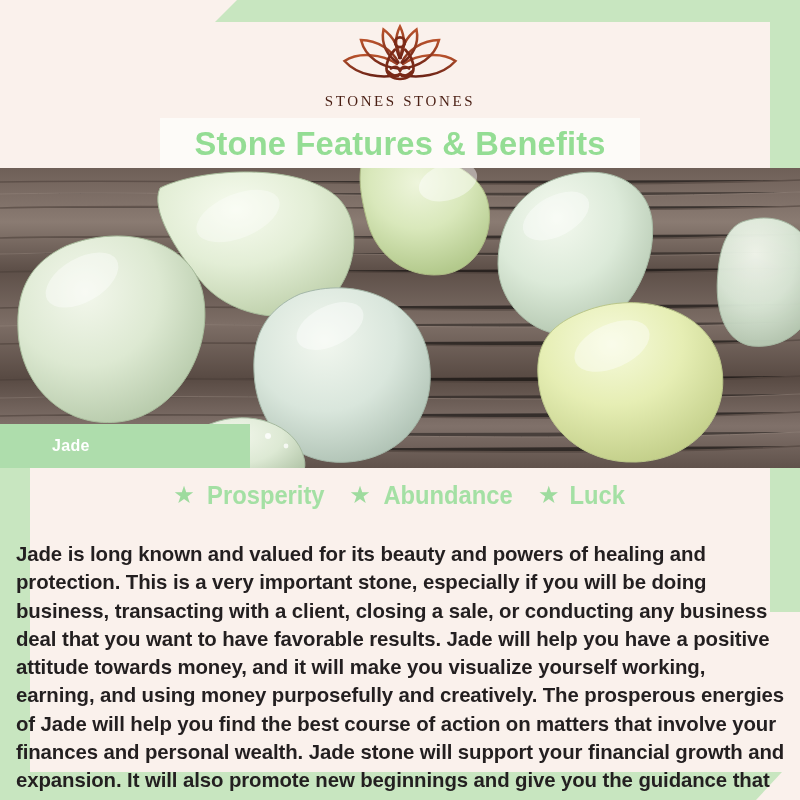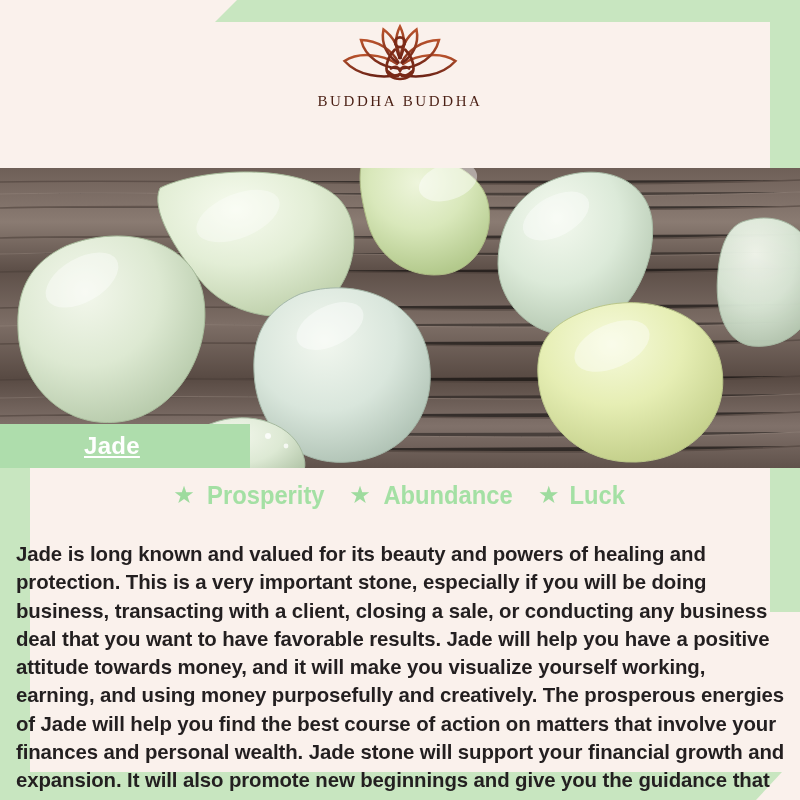--- a/index.html
+++ b/index.html
@@ -66,22 +66,22 @@
     overflow:hidden;background:#6b5a50;
   }
   .photo svg{display:block;width:800px;height:300px;}
 
   
   .name-band{
     position:absolute;top:424px;left:0;width:250px;height:44px;
     background:#aeddac;display:flex;align-items:center;
   }
   .name-text{
-    font-size:24px;font-weight:700;color:#ffffff;
-    margin-left:84px;letter-spacing:.3px;text-decoration:underline;
+    font-size:16px;font-weight:700;color:#ffffff;
+    margin-left:52px;letter-spacing:.3px;
   }
 
   
   .benefits{
     position:absolute;top:478px;left:0;width:800px;height:34px;
     display:flex;align-items:center;justify-content:center;gap:22px;
   }
   .benefit{display:flex;align-items:center;gap:9px;}
   .star{font-size:24px;line-height:1;color:#9edb9e;}
   .benefit-label{
@@ -140,24 +140,27 @@
             <circle cx="100" cy="31" r="6.6"></circle>
 
             <path d="M93 41 C86 48 82 58 82 66 C82 74 90 80 100 80 C110 80 118 74 118 66 C118 58 114 48 107 41"></path>
 
             <path d="M84 70 C90 76 97 78 100 73 C103 78 110 76 116 70"></path>
             <path d="M88 66 C94 62 98 64 100 69"></path>
             <path d="M112 66 C106 62 102 64 100 69"></path>
           </g>
         </svg>
       </span>
-      <span class="logo-word">BUDDHA BUDDHA</span>
-    </div>
-  </div>
-
+      <span class="logo-word">STONES STONES</span>
+    </div>
+  </div>
+
+  <div class="title-band">
+    <span class="title-text">Stone Features &amp; Benefits</span>
+  </div>
 
   <div class="photo">
     <svg viewBox="0 0 800 300" xmlns="http://www.w3.org/2000/svg" preserveAspectRatio="xMidYMid slice">
       <defs>
         <linearGradient id="wood" x1="0" y1="0" x2="0" y2="1">
           <stop offset="0%" stop-color="#6e5f57"></stop>
           <stop offset="18%" stop-color="#8a7b72"></stop>
           <stop offset="34%" stop-color="#5d4f48"></stop>
           <stop offset="52%" stop-color="#7d6e66"></stop>
           <stop offset="70%" stop-color="#584a43"></stop>

